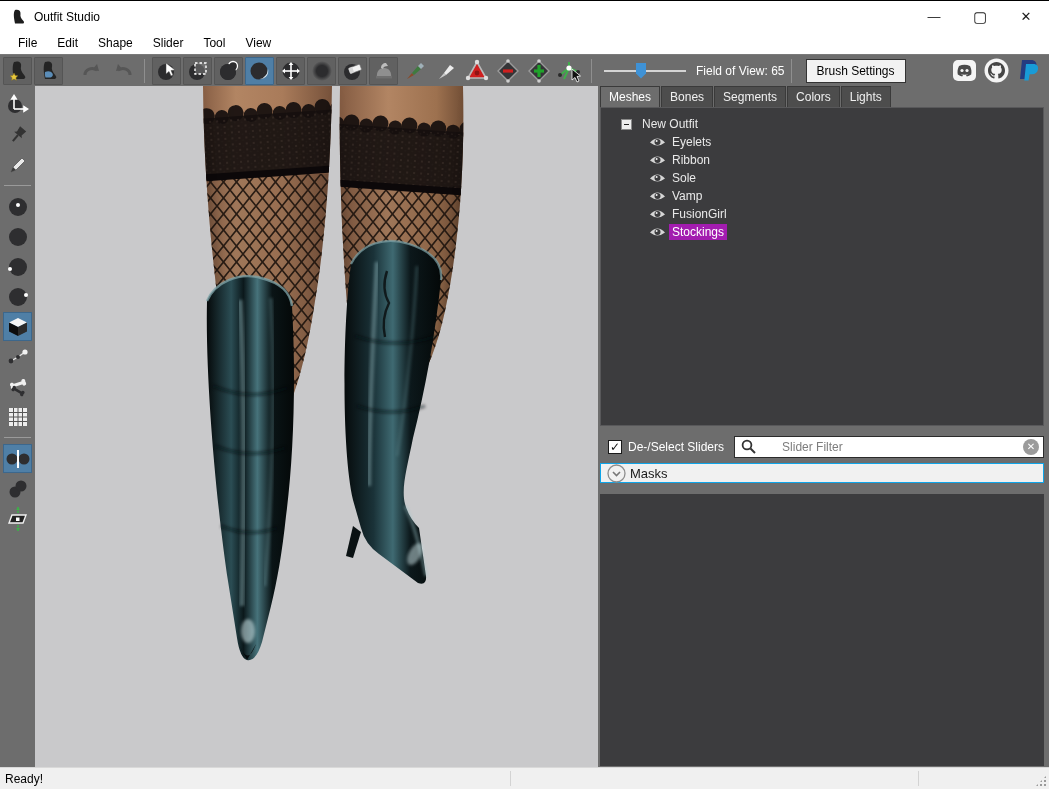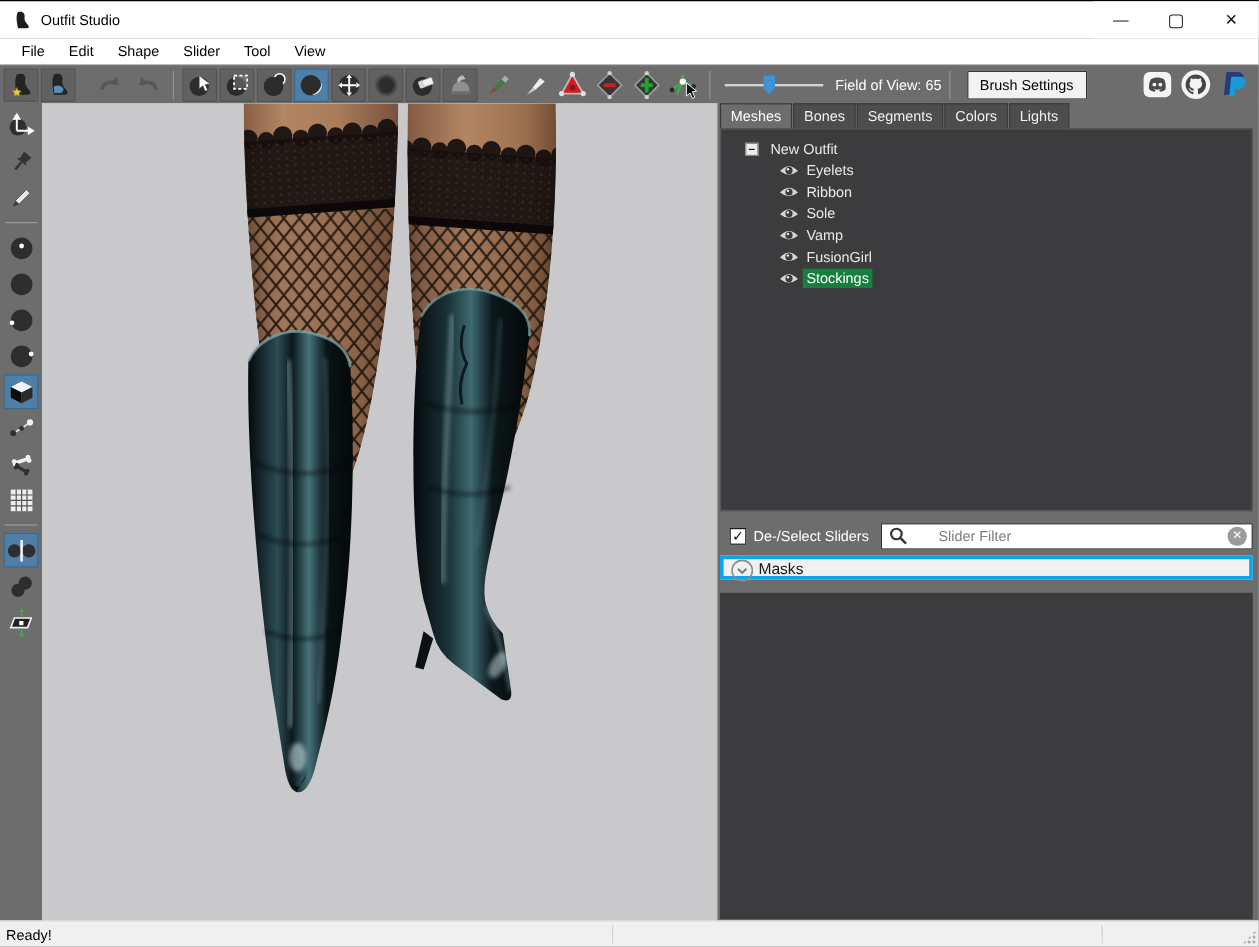--- a/index.html
+++ b/index.html
@@ -49,32 +49,32 @@
   .tab { font-size:12px; color:#f0f0f0; background:#4d4d4d; border:1px solid #3a3a3a; border-bottom:none; padding:3px 8px 2px 8px; margin-right:1px; }
   .tab.active { background:#6d6d6d; color:#fff; }
   .tree { position:absolute; top:21px; left:2px; right:5px; height:319px; background:#3c3c3e; border:1px solid #58585a; padding:7px 18px; overflow:hidden; }
   .tree-row { display:flex; align-items:center; height:18px; color:#e9e9e9; font-size:12px; }
   .tree-root { padding-left:2px; }
   .expander { width:11px; height:11px; background:#ededed; border:1px solid #8a8a8a; position:relative; margin-right:7px; flex:none; }
   .expander::after { content:""; position:absolute; left:2px; right:2px; top:4px; height:1px; background:#222; }
   .tree-child { padding-left:30px; }
   .eye { width:17px; height:12px; margin-right:3px; flex:none; }
   .tree-label { padding:1px 3px; }
-  .tree-label.selected { background:#15803d; color:#fff; }
+  .tree-label.selected { background:#a21caf; color:#fff; }
 
   .filter-row { position:absolute; top:348px; left:2px; right:5px; height:25px; display:flex; align-items:center; }
   .cbx { width:14px; height:14px; background:#fff; border:1px solid #1a1a1a; margin:0 6px 0 8px; display:flex; align-items:center; justify-content:center; font-size:12px; color:#111; line-height:1; flex:none; }
   .cbx-label { color:#fff; font-size:12px; margin-right:10px; white-space:nowrap; }
   .searchbox { flex:1; height:22px; background:#fff; border:1px solid #2b2b2b; display:flex; align-items:center; padding:0 4px; }
   .searchbox input { flex:1; border:none; outline:none; font-size:12px; font-family:inherit; color:#222; background:transparent;margin-left:21px; }
   .searchbox input::placeholder { color:#7d7d7d; }
   .mag { width:15px; height:15px; margin:0 5px 0 2px; flex:none; }
   .clear-btn { width:16px; height:16px; border-radius:50%; background:#9b9b9b; color:#fff; font-size:10px; display:flex; align-items:center; justify-content:center; flex:none; line-height:1; }
 
-  .masks-bar { position:absolute; top:377px; left:2px; right:5px; height:20px; background:#f1f1f1; border:3px solid #0ea5e9; display:flex; padding-left:6px; }
+  .masks-bar { position:absolute; top:377px; left:2px; right:5px; height:20px; background:#f1f1f1; border:1px solid #0ea5e9; display:flex; align-items:center; padding-left:6px; }
   .chev-circle { width:19px; height:19px; flex:none; margin-right:4px; }
   .masks-label { font-size:13px; color:#1a1a1a; }
   .sliders-area { position:absolute; top:408px; left:2px; right:5px; bottom:2px; background:#3c3c3e; }
 
   
   .statusbar { position:absolute; left:0; right:0; bottom:0; height:22px; background:#f0f0f0; border-top:1px solid #d9d9d9; display:flex; align-items:center; }
   .status-text { font-size:12px; color:#000; padding-left:5px; }
   .ssep { position:absolute; top:3px; bottom:3px; width:1px; background:#d3d3d3; }
   .grip { position:absolute; right:2px; bottom:2px; width:12px; height:12px;
           background-image:radial-gradient(circle, #9a9a9a 1px, transparent 1.2px);

